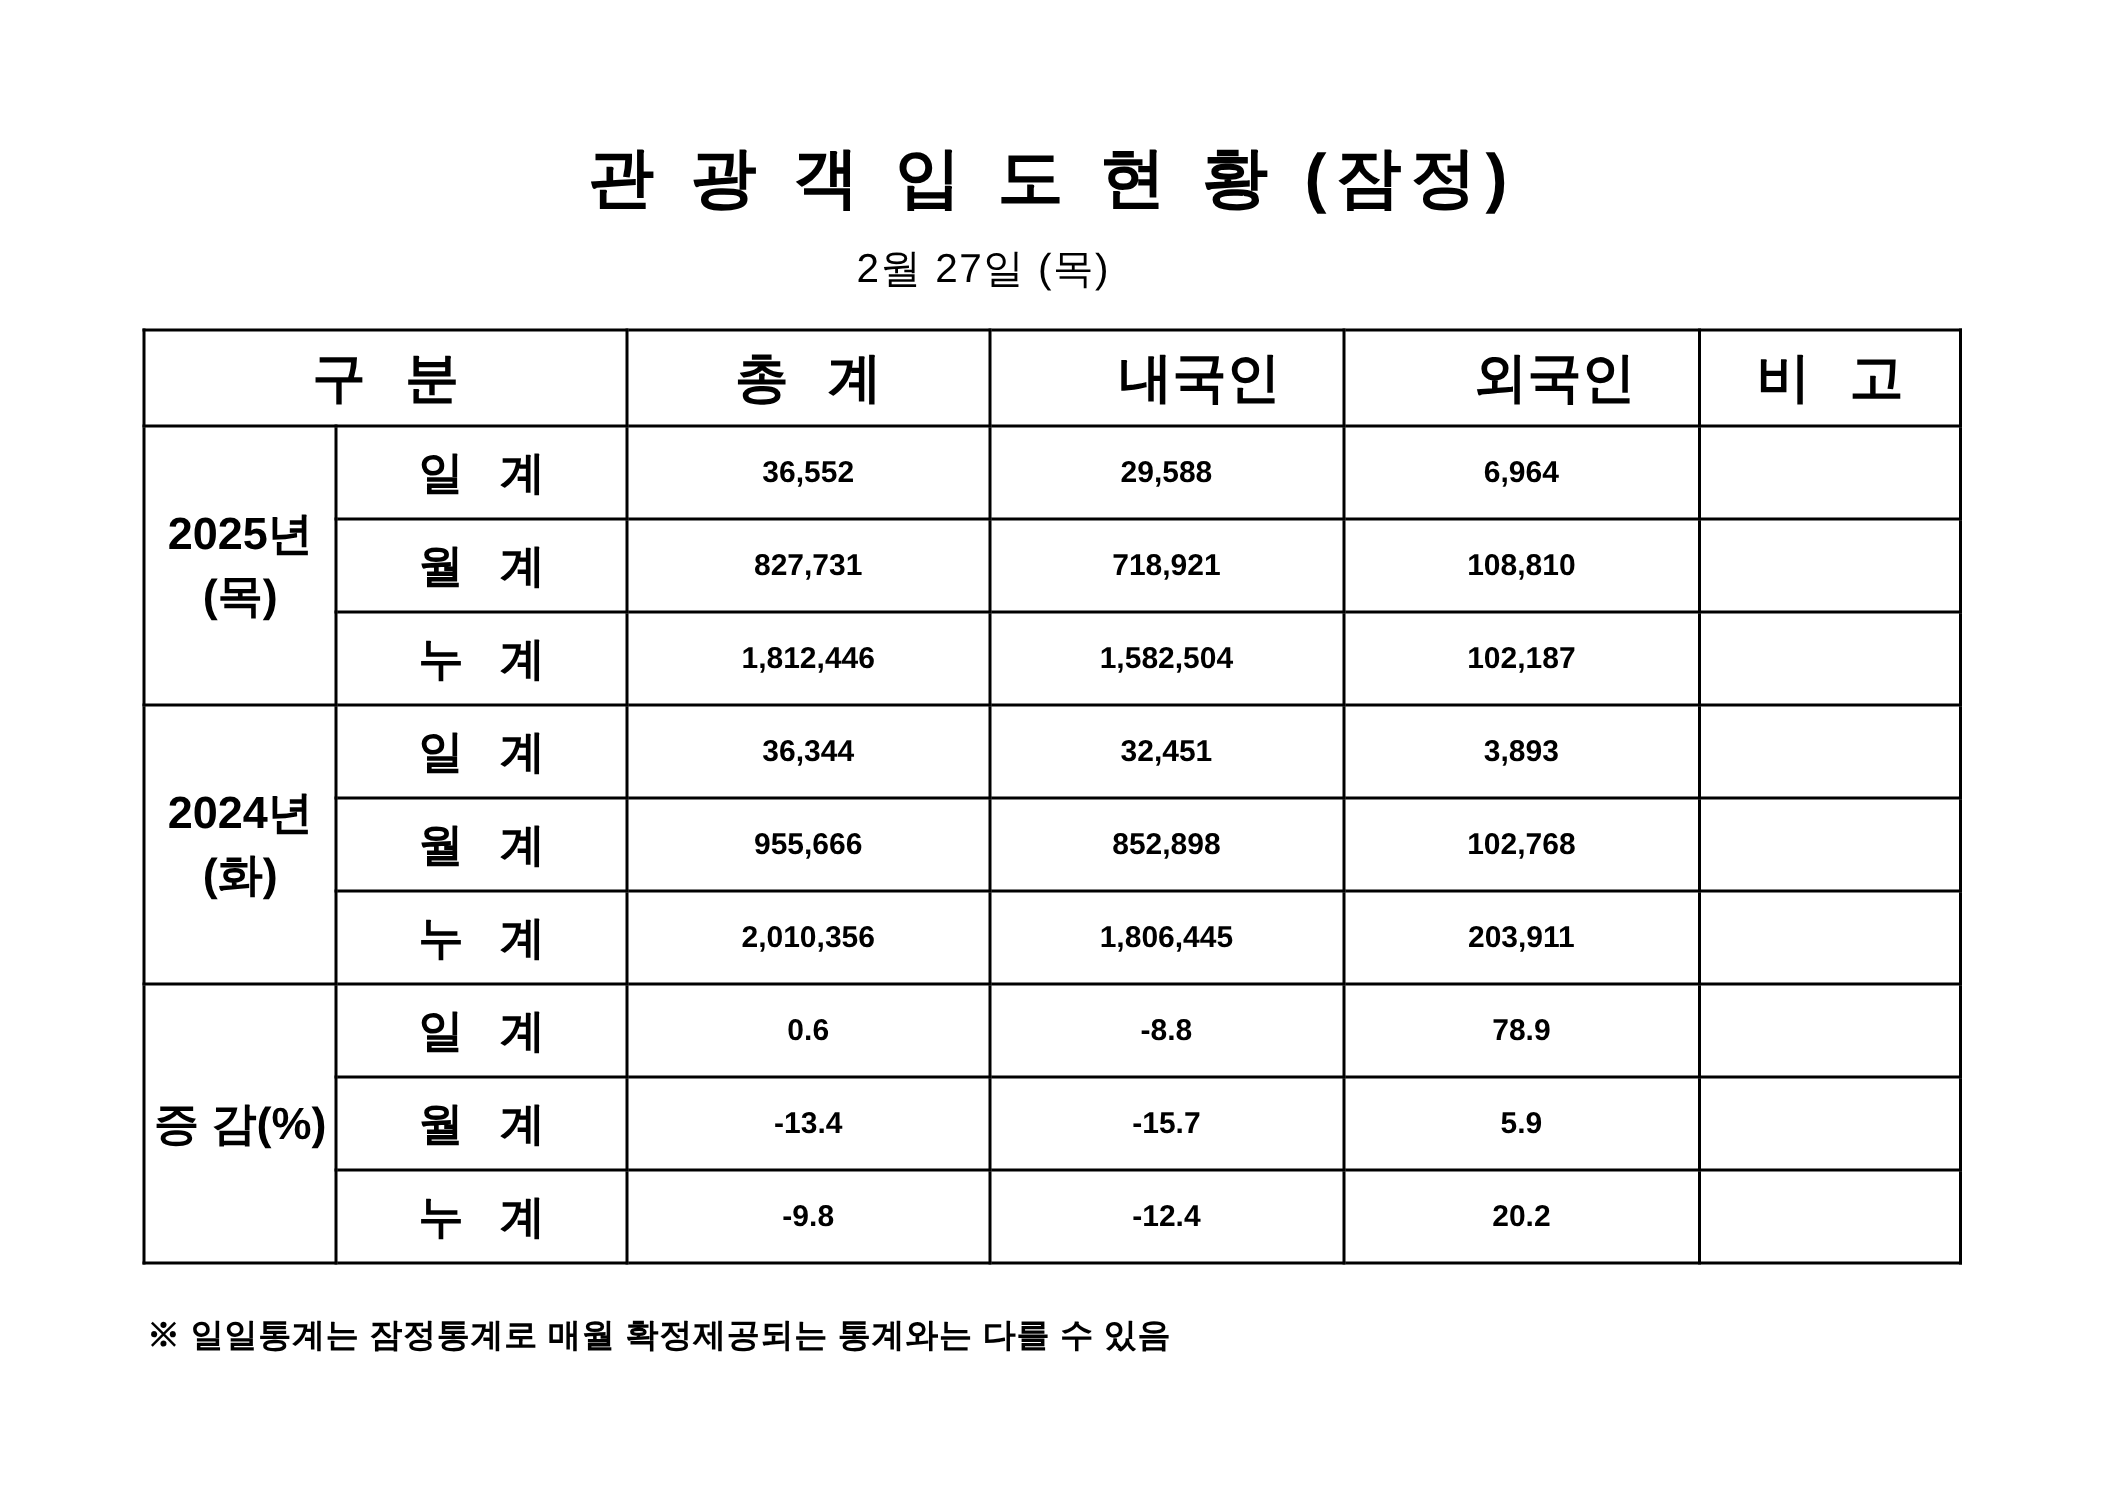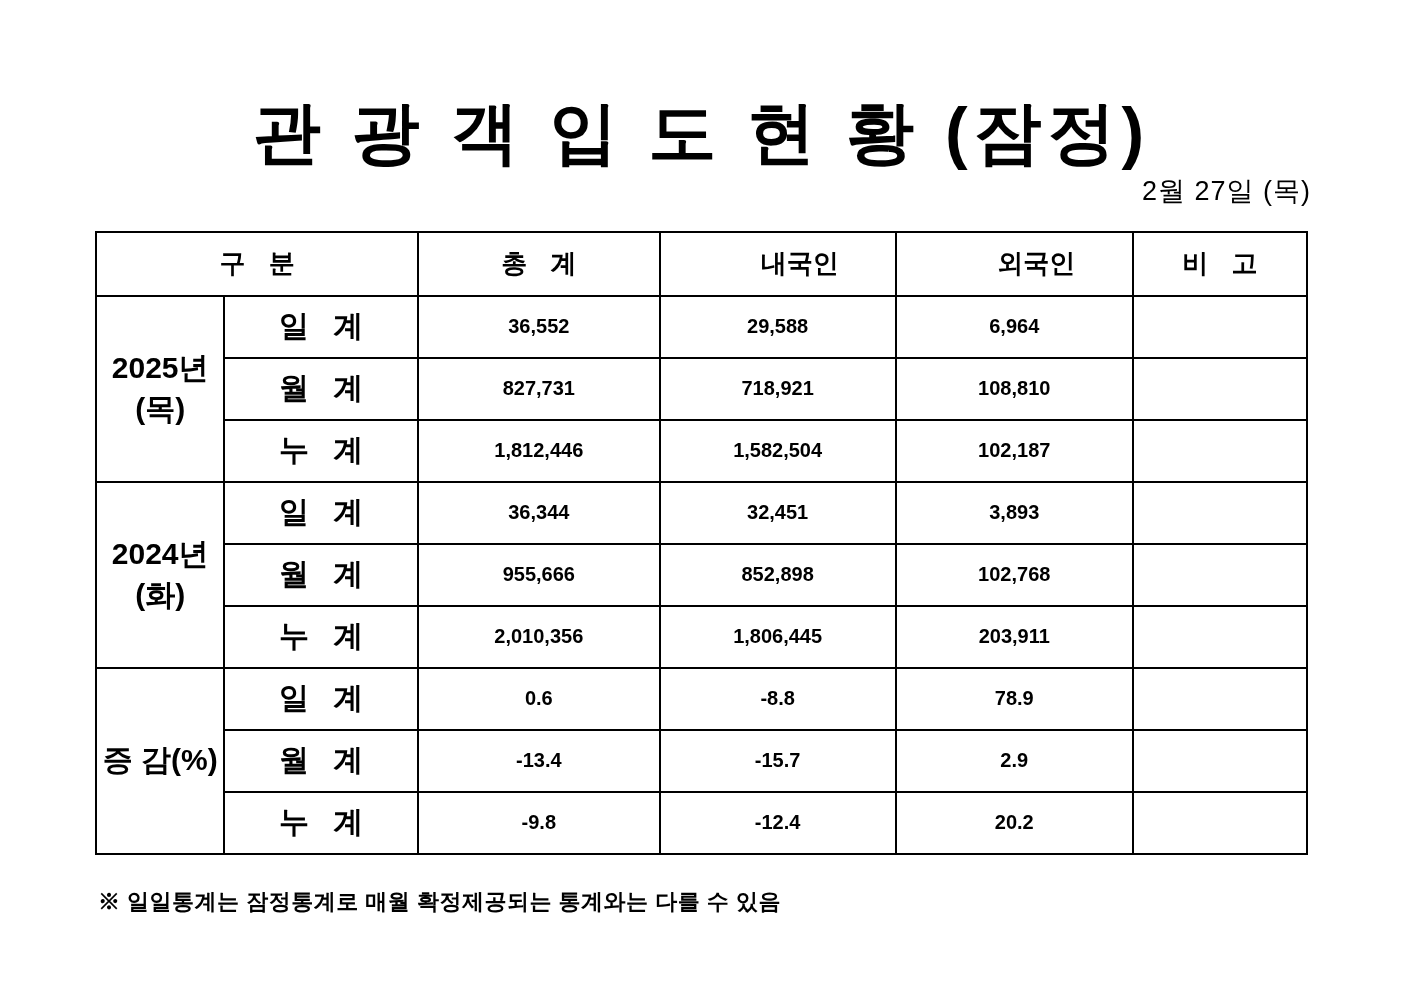--- a/index.html
+++ b/index.html
@@ -16,31 +16,31 @@
     overflow: hidden;
   }
   .page {
     width: 1403px;
     height: 992px;
     position: relative;
     box-sizing: border-box;
   }
   .title {
     text-align: center;
-    font-size: 68px;
+    font-size: 44px;
     font-weight: bold;
     letter-spacing: 6px;
     margin-top: 95px;
     line-height: 1.1;
     white-space: nowrap;
   }
   .date-line {
-    text-align: right;
+    text-align: center;
     font-size: 27px;
-    margin-top: 3px;
+    margin-top: 18px;
     padding-right: 92px;
     letter-spacing: 1px;
   }
   .table-wrap {
     margin-top: 22px;
     padding-left: 95px;
     padding-right: 95px;
   }
   table.stat {
     border-collapse: collapse;
@@ -49,21 +49,21 @@
   }
   table.stat td, table.stat th {
     border: 2px solid #000000;
     text-align: center;
     vertical-align: middle;
     padding: 0;
     font-weight: bold;
   }
   .head-cell {
     height: 62px;
-    font-size: 26px;
+    font-size: 36px;
     font-weight: normal;
     letter-spacing: 8px;
     text-indent: 8px;
   }
   .head-cell.tight {
     letter-spacing: 0px;
     text-indent: 0px;
     padding-left: 44px;
   }
   .year-cell {
@@ -177,21 +177,21 @@
           <td class="period-cell">일 계</td>
           <td class="num-cell">0.6</td>
           <td class="num-cell">-8.8</td>
           <td class="num-cell">78.9</td>
           <td class="blank-cell"></td>
         </tr>
         <tr>
           <td class="period-cell">월 계</td>
           <td class="num-cell">-13.4</td>
           <td class="num-cell">-15.7</td>
-          <td class="num-cell">2.9</td>
+          <td class="num-cell">5.9</td>
           <td class="blank-cell"></td>
         </tr>
         <tr>
           <td class="period-cell">누 계</td>
           <td class="num-cell">-9.8</td>
           <td class="num-cell">-12.4</td>
           <td class="num-cell">20.2</td>
           <td class="blank-cell"></td>
         </tr>
       </tbody>

